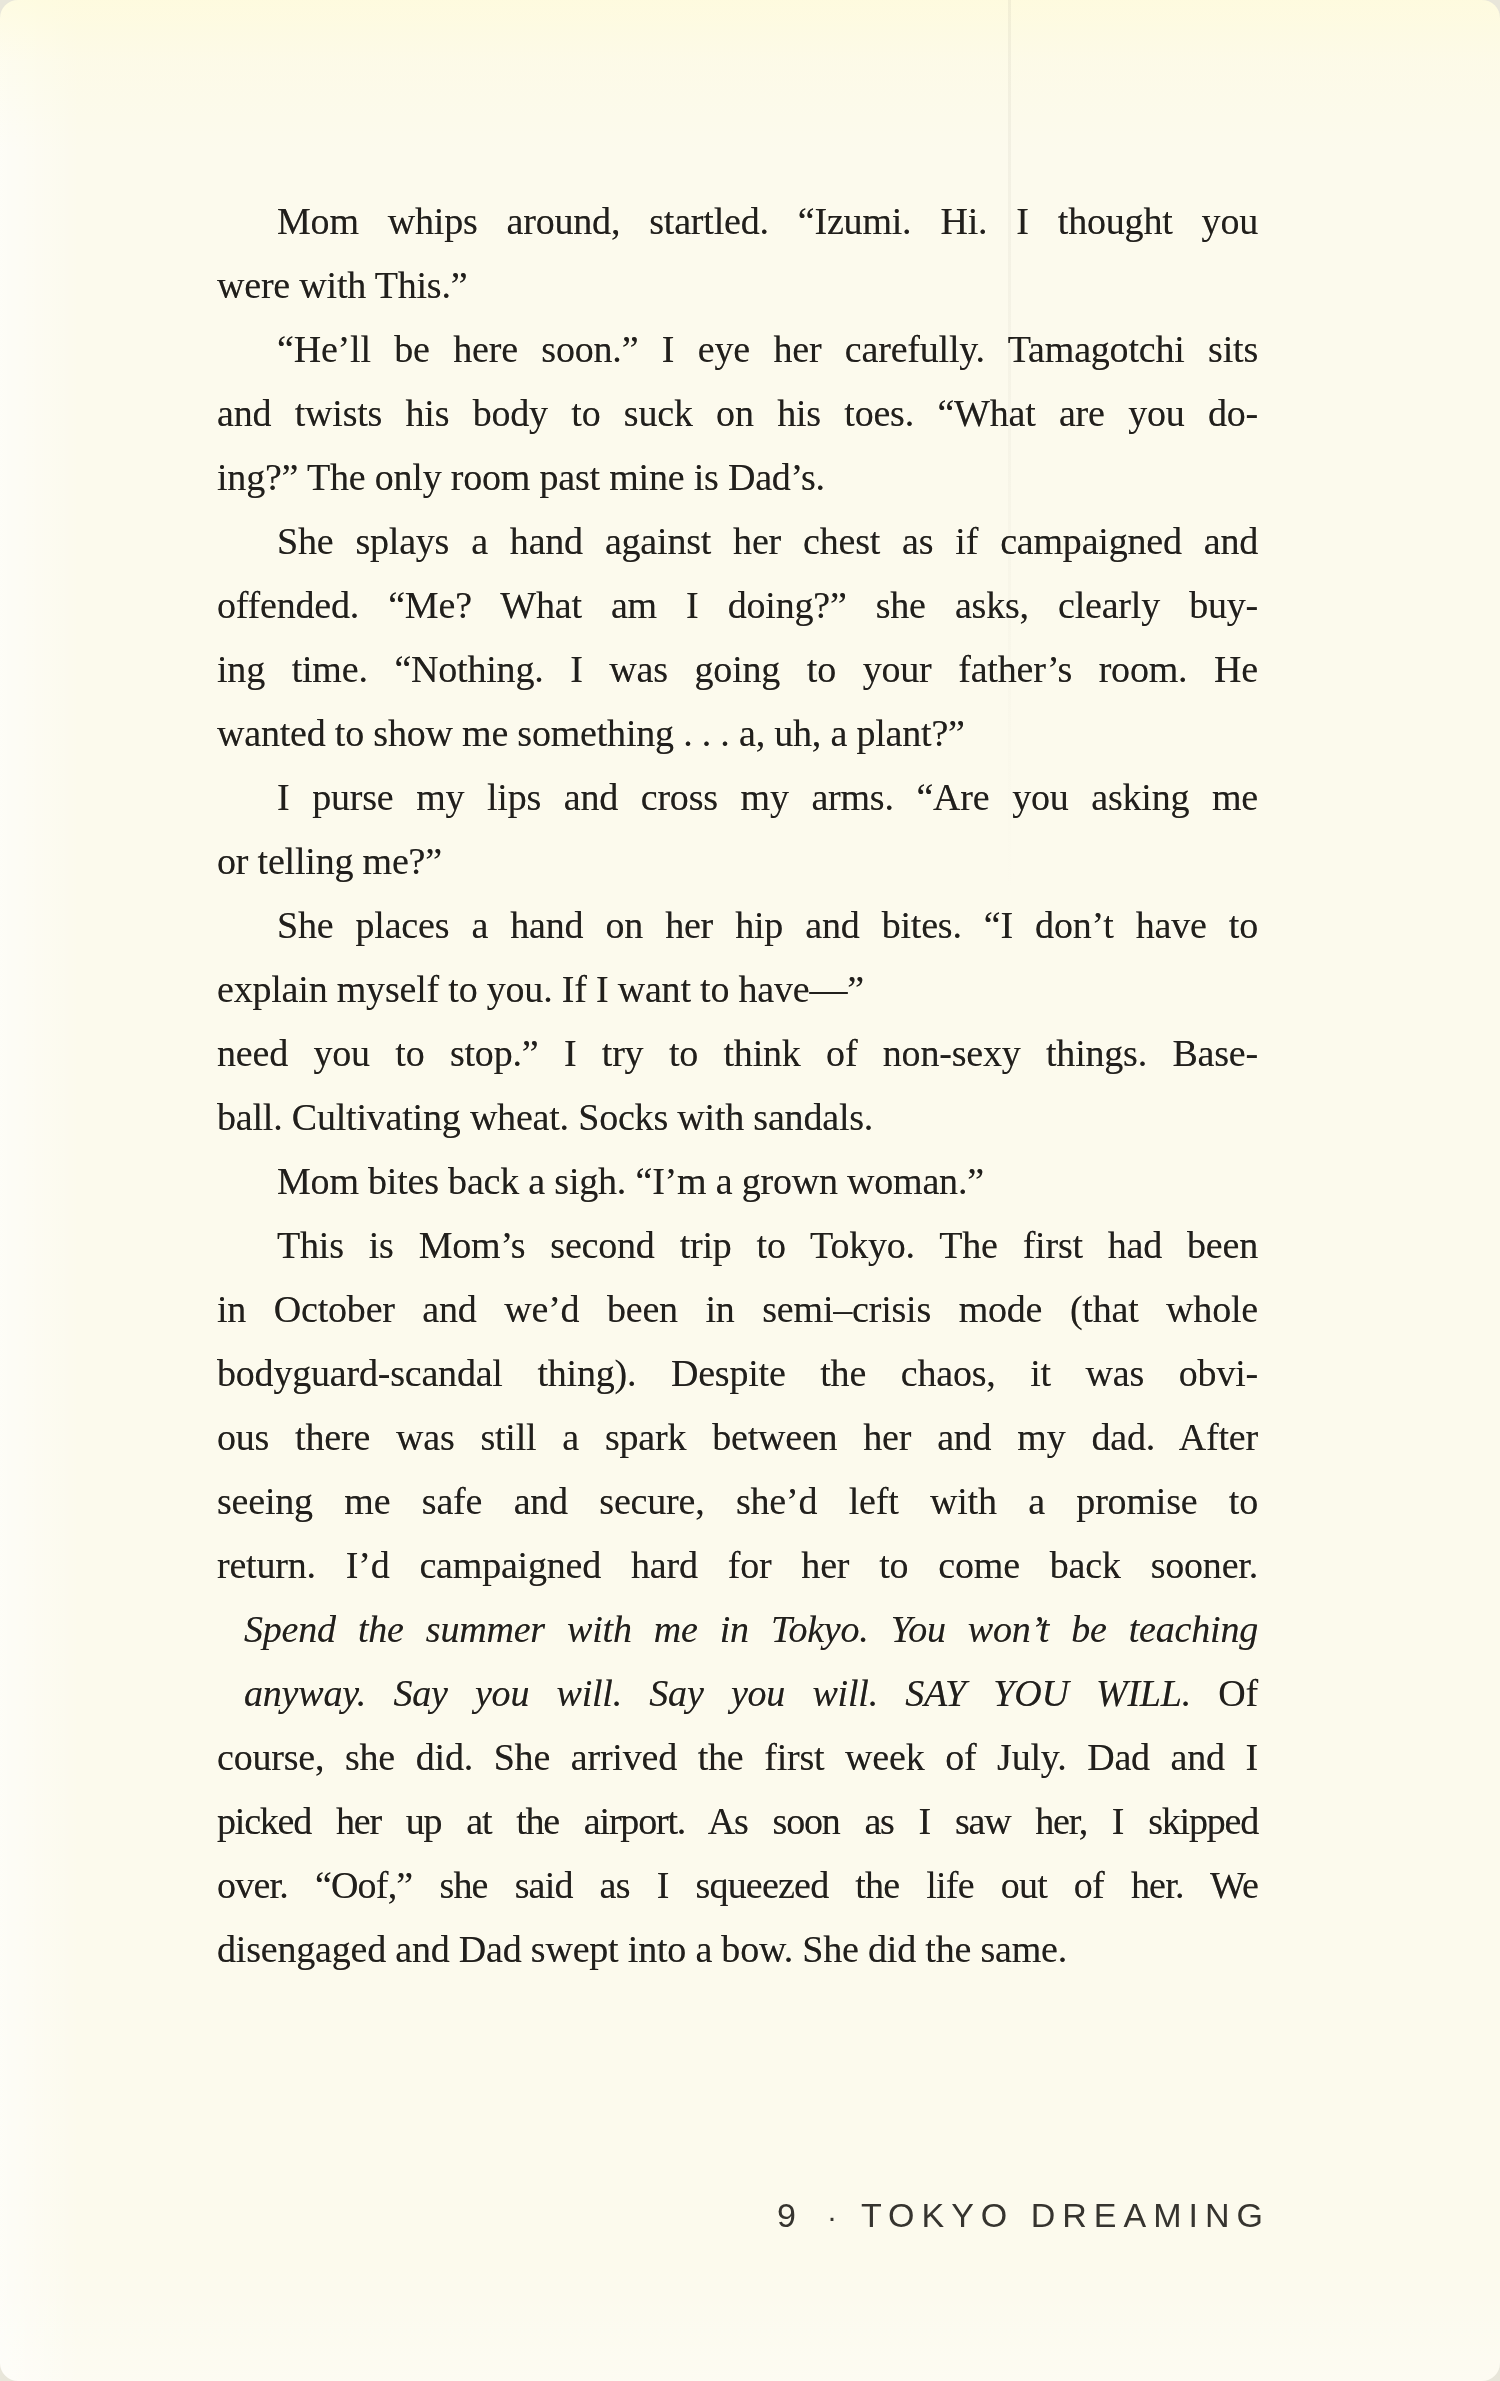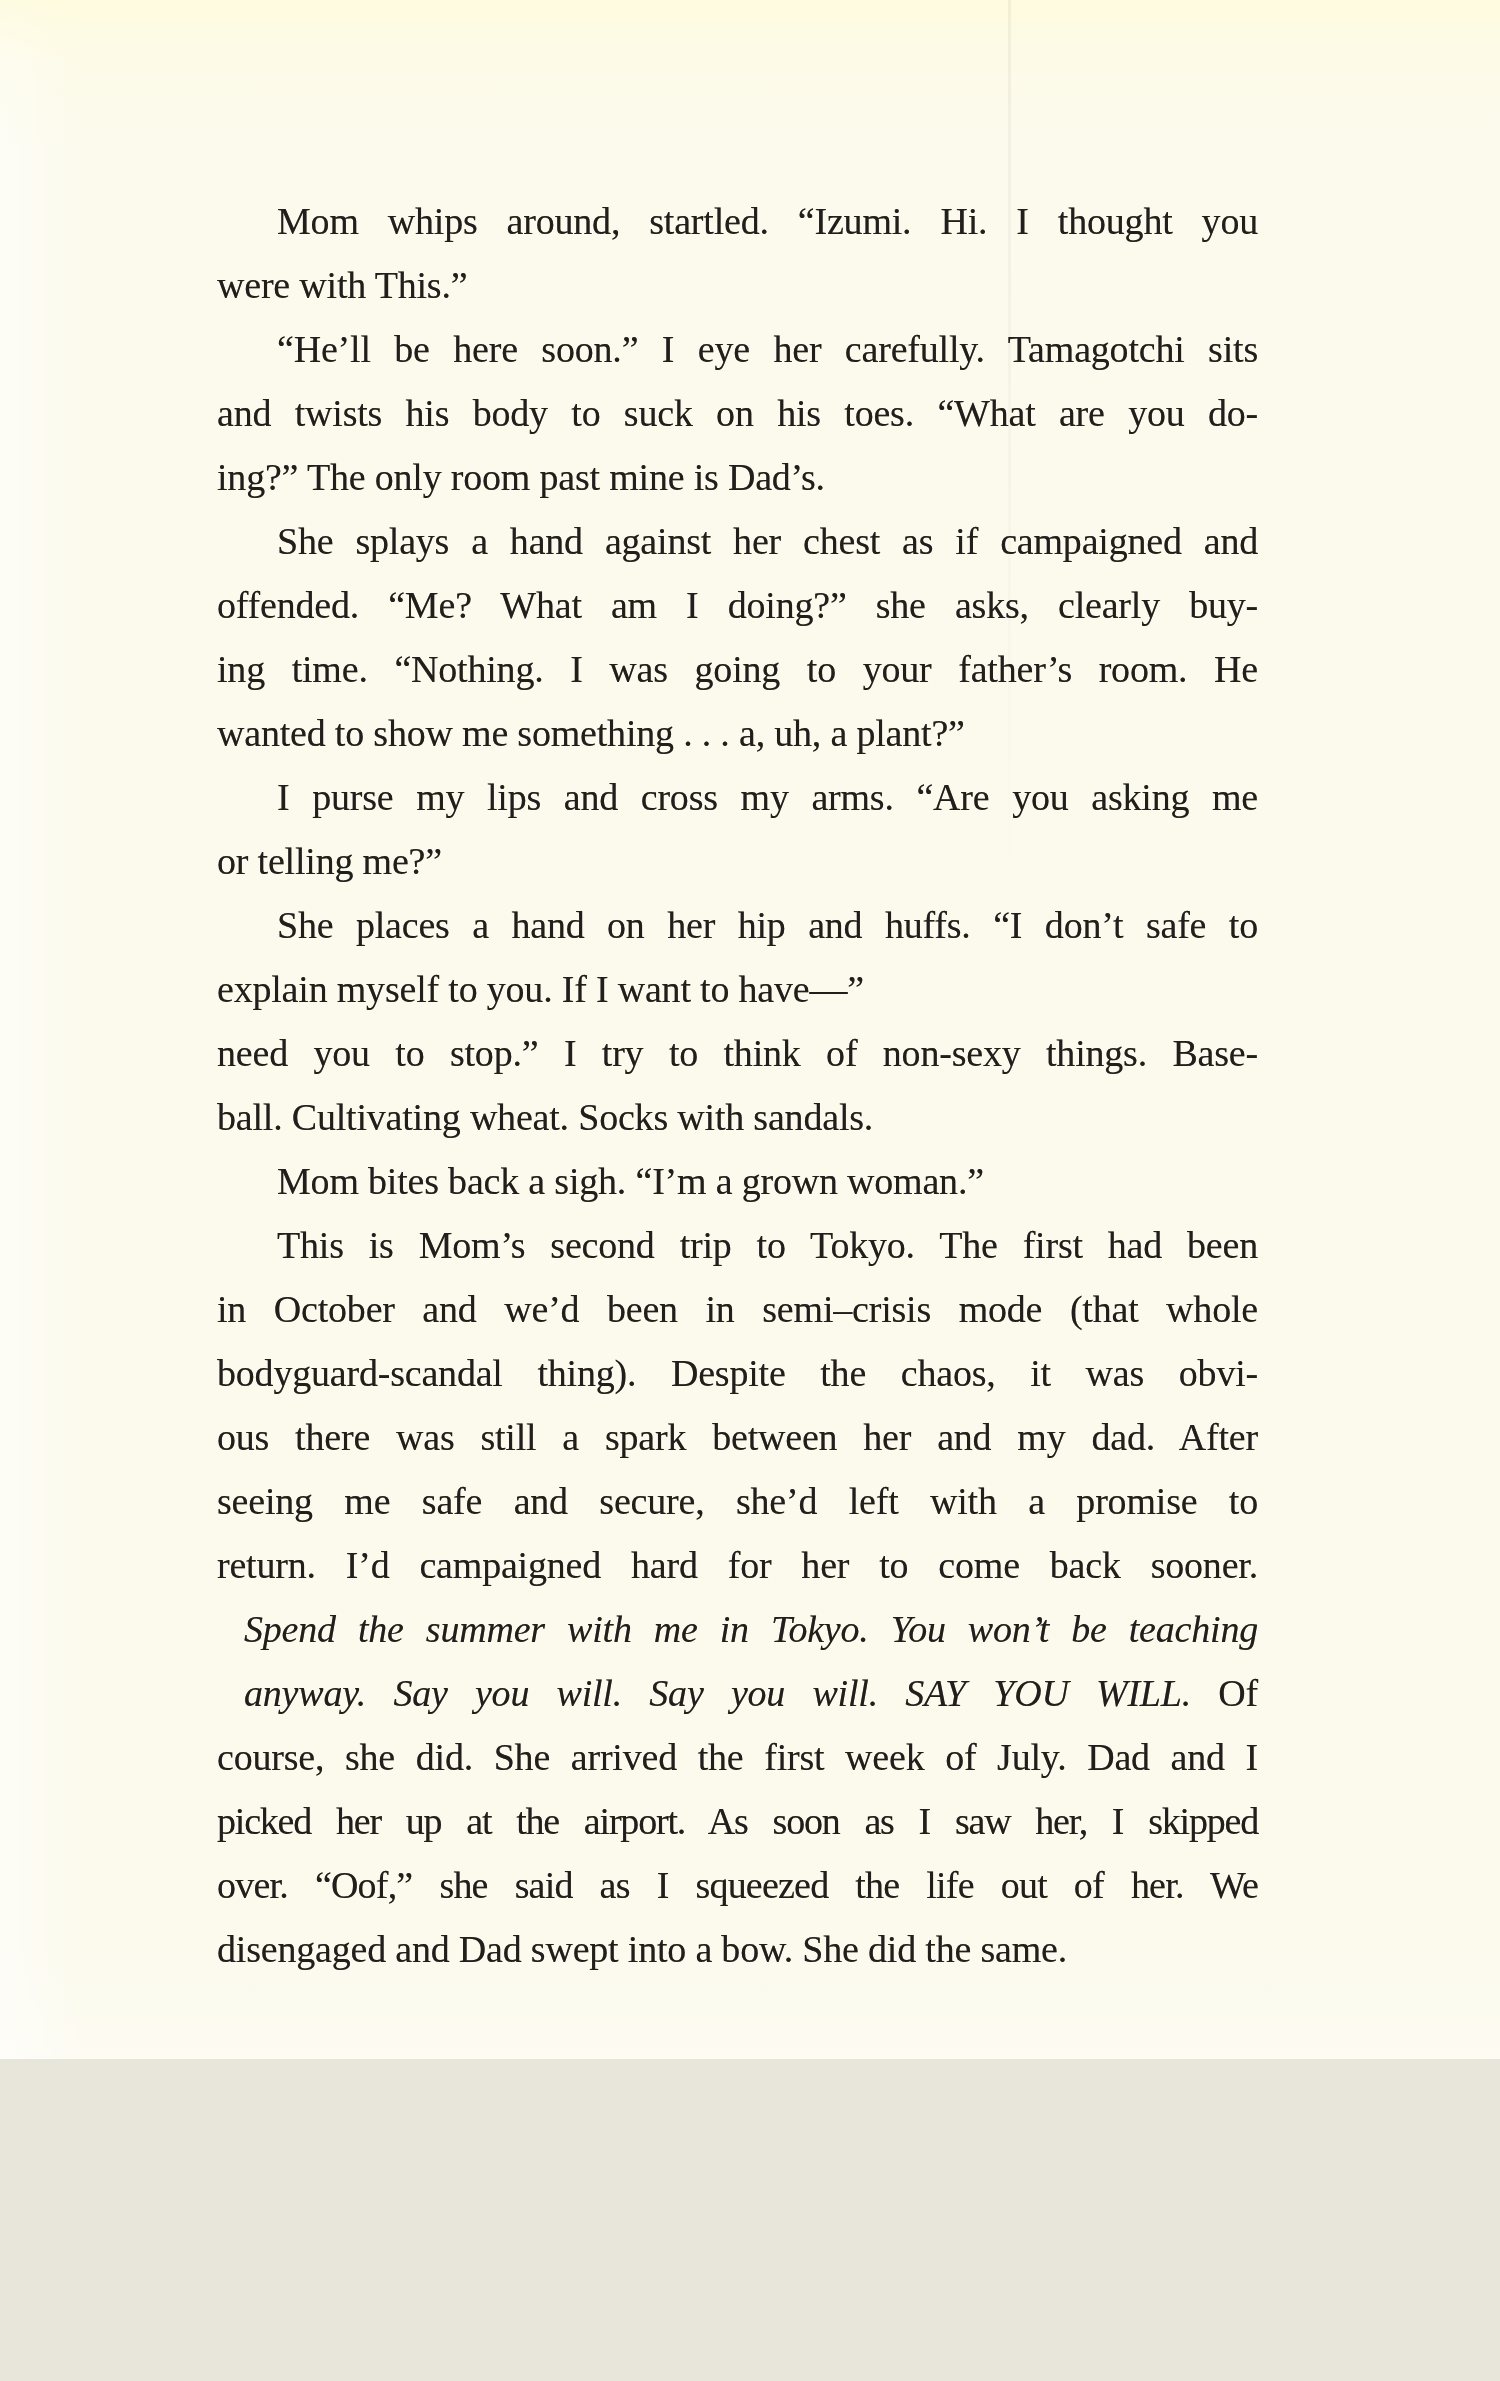--- a/index.html
+++ b/index.html
@@ -4,30 +4,31 @@
 <title>Book Page Scan</title>
 <style>
   html, body {
     margin: 0;
     padding: 0;
     background: #e8e6da;
   }
   .page {
     position: relative;
     width: 1500px;
-    height: 2059px;
+    height: 2381px;
     margin: 0 auto;
     background-color: #fcfaed;
     background-image:
       linear-gradient(180deg, rgba(255,251,215,0.65) 0px, rgba(255,251,215,0.25) 60px, rgba(255,251,215,0) 150px),
       linear-gradient(90deg, rgba(255,255,255,0.55) 0px, rgba(255,255,255,0) 80px),
       linear-gradient(0deg, rgba(255,255,255,0.28) 0px, rgba(255,255,255,0) 120px);
     font-family: "Liberation Serif", "DejaVu Serif", serif;
     color: #211f1c;
     overflow: hidden;
+    border-radius: 18px;
   }
   
   .crease {
     position: absolute;
     left: 1008px;
     top: 0;
     width: 3px;
     height: 900px;
     background: linear-gradient(180deg, rgba(160,155,140,0.12), rgba(160,155,140,0));
   }
@@ -82,21 +83,21 @@
       <div class="line end"><span class="seg-roman">were with This.”</span></div>
       <div class="line indent"><span class="seg-roman">“He’ll be here soon.” I eye her carefully. Tamagotchi sits</span></div>
       <div class="line"><span class="seg-roman">and twists his body to suck on his toes. “What are you do-</span></div>
       <div class="line end"><span class="seg-roman">ing?” The only room past mine is Dad’s.</span></div>
       <div class="line indent"><span class="seg-roman">She splays a hand against her chest as if campaigned and</span></div>
       <div class="line"><span class="seg-roman">offended. “Me? What am I doing?” she asks, clearly buy-</span></div>
       <div class="line"><span class="seg-roman">ing time. “Nothing. I was going to your father’s room. He</span></div>
       <div class="line end"><span class="seg-roman">wanted to show me something . . . a, uh, a plant?”</span></div>
       <div class="line indent"><span class="seg-roman">I purse my lips and cross my arms. “Are you asking me</span></div>
       <div class="line end"><span class="seg-roman">or telling me?”</span></div>
-      <div class="line indent"><span class="seg-roman">She places a hand on her hip and huffs. “I don’t safe to</span></div>
+      <div class="line indent"><span class="seg-roman">She places a hand on her hip and bites. “I don’t have to</span></div>
       <div class="line end"><span class="seg-roman">explain myself to you. If I want to have—”</span></div>
       <div class="line"><span class="seg-roman">need you to stop.” I try to think of non-sexy things. Base-</span></div>
       <div class="line end"><span class="seg-roman">ball. Cultivating wheat. Socks with sandals.</span></div>
       <div class="line indent end"><span class="seg-roman">Mom bites back a sigh. “I’m a grown woman.”</span></div>
       <div class="line indent"><span class="seg-roman">This is Mom’s second trip to Tokyo. The first had been</span></div>
       <div class="line"><span class="seg-roman">in October and we’d been in semi–crisis mode (that whole</span></div>
       <div class="line"><span class="seg-roman">bodyguard-scandal thing). Despite the chaos, it was obvi-</span></div>
       <div class="line"><span class="seg-roman">ous there was still a spark between her and my dad. After</span></div>
       <div class="line"><span class="seg-roman">seeing me safe and secure, she’d left with a promise to</span></div>
       <div class="line"><span class="seg-roman">return. I’d campaigned hard for her to come back sooner.</span></div>

